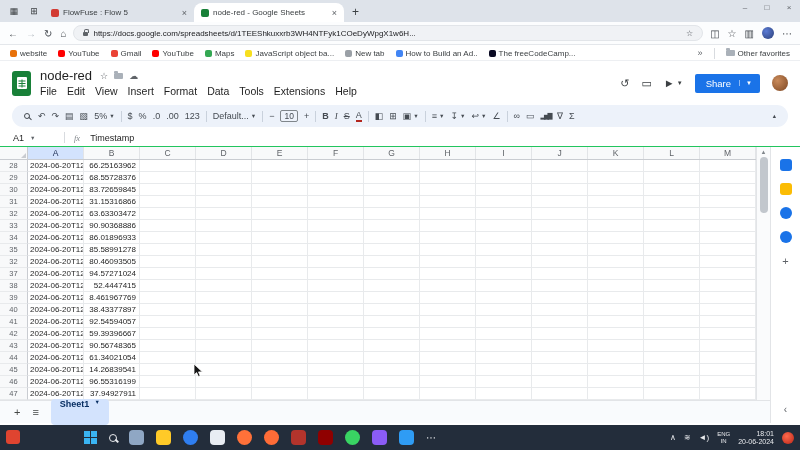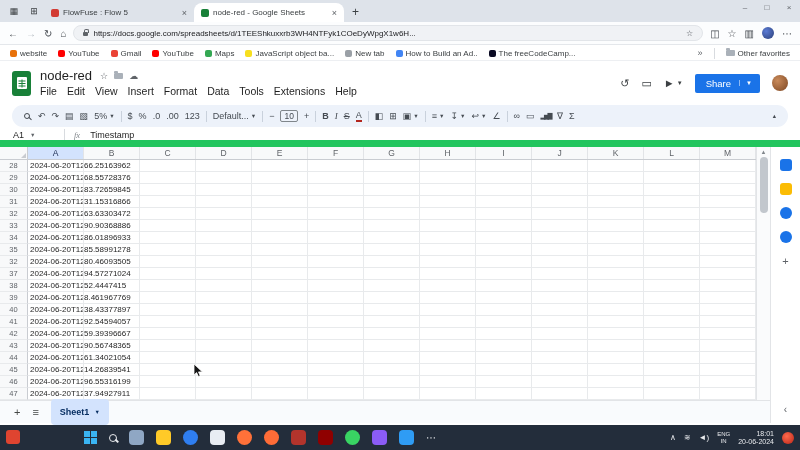--- a/index.html
+++ b/index.html
@@ -84,21 +84,21 @@
   .ico.end{margin-left:auto;font-size:6.5px}
   .box{border:1px solid #80868b;border-radius:2px;padding:0 3px;font-size:8.5px;height:12px;
        display:flex;align-items:center}
   .i-search{width:6px;height:6px;border:1px solid #454b52;border-radius:50%;position:relative;
             flex:none;margin-right:2px}
   .i-search:after{content:"";position:absolute;width:4px;height:1.2px;background:#454b52;
                   transform:rotate(45deg);right:-3px;bottom:-1.5px}
 
   
   #fbar{position:absolute;top:129px;left:0;right:0;height:18px;background:#fff;
-        border-bottom:7px solid #22c55e;display:flex;align-items:center}
+        border-bottom:1px solid #22c55e;display:flex;align-items:center}
   #cellref{width:64px;padding-left:13px;font-size:9px;color:#1f1f1f;display:flex;
            align-items:center;gap:6px}
   #cellref .caret-ic{font-size:5.5px;color:#5f6368}
   .vdiv{width:1px;height:11px;background:#d8dbdf}
   #fx{font-size:8.5px;font-style:italic;color:#80868b;font-family:"Liberation Serif",serif;
       margin:0 10px 0 9px}
   #fcontent{font-size:9px;color:#1f1f1f}
 
   
   #colheads{position:absolute;top:147px;left:0;width:756px;height:13px;display:flex;
@@ -109,40 +109,40 @@
   .colh{width:56px;border-right:1px solid #e2e4e7;font-size:8.5px;color:#5f6368;display:flex;
         align-items:center;justify-content:center;flex:none}
   .colh.sel{background:#d3e3fd;color:#18294f}
   #rows{position:absolute;top:160px;left:0;width:756px}
   .row{display:flex;height:12px}
   .rnum{width:28px;background:#f8f9fa;border-right:1px solid #c9ccd1;border-bottom:1px solid #e8eaec;
         font-size:7.5px;color:#5f6368;display:flex;align-items:center;justify-content:center;flex:none}
   .cell{width:56px;border-right:1px solid #e8eaec;border-bottom:1px solid #e8eaec;font-size:8px;
         color:#1f1f1f;line-height:11px;white-space:nowrap;overflow:hidden;flex:none;display:block}
   .cell.a{padding-left:2px}
-  .cell.b{padding-right:3px}
+  .cell.b{text-align:right;padding-right:3px}
 
   
   #vscroll{position:absolute;top:147px;left:756px;width:14px;height:253px;background:#fafbfc;
            border-left:1px solid #e2e4e7;display:flex;flex-direction:column;align-items:center}
   #vscroll .up{font-size:6px;color:#80868b;margin:2px 0 2px}
   #vthumb{width:8px;height:56px;background:#c2c7cd;border-radius:4px}
   #rail{position:absolute;top:147px;right:0;width:30px;height:276px;background:#fff;
         border-left:1px solid #e2e4e7;display:flex;flex-direction:column;align-items:center;
         gap:12px;padding-top:12px}
   .rail-ic{width:12px;height:12px;border-radius:3px;flex:none}
   .rail-ic.ci{border-radius:50%}
   .rail-plus{font-size:11px;color:#5f6368}
   #rail-collapse{margin-top:auto;margin-bottom:8px;font-size:10px;color:#5f6368}
 
   
   #tabbar{position:absolute;top:400px;left:0;width:770px;height:23px;background:#f9fbfd;
           border-top:1px solid #e2e4e7;display:flex;align-items:center;padding-left:14px;gap:12px}
   #tabbar .ic{font-size:11px;color:#444746}
-  #sheettab{height:26px;background:#d3e3fd;border-radius:4px;display:flex;align-items:center;
+  #sheettab{height:26px;background:#d3e3fd;border-radius:4px;display:flex;
             gap:5px;padding:0 9px;font-size:9px;font-weight:bold;color:#072e62}
   #sheettab .caret-ic{font-size:5.5px}
 
   
   #taskbar{position:absolute;top:425px;left:0;right:0;height:25px;background:#232d3b}
   #tb-left{position:absolute;left:6px;top:5px;width:14px;height:14px;background:#df4430;border-radius:3px}
   #tb-apps{position:absolute;left:84px;top:0;height:25px;display:flex;gap:12px;align-items:center}
   .tapp{width:15px;height:15px;border-radius:4px;flex:none}
   .tapp.ci{border-radius:50%}
   .win{display:grid;grid-template-columns:6px 6px;grid-template-rows:6px 6px;gap:1px}

